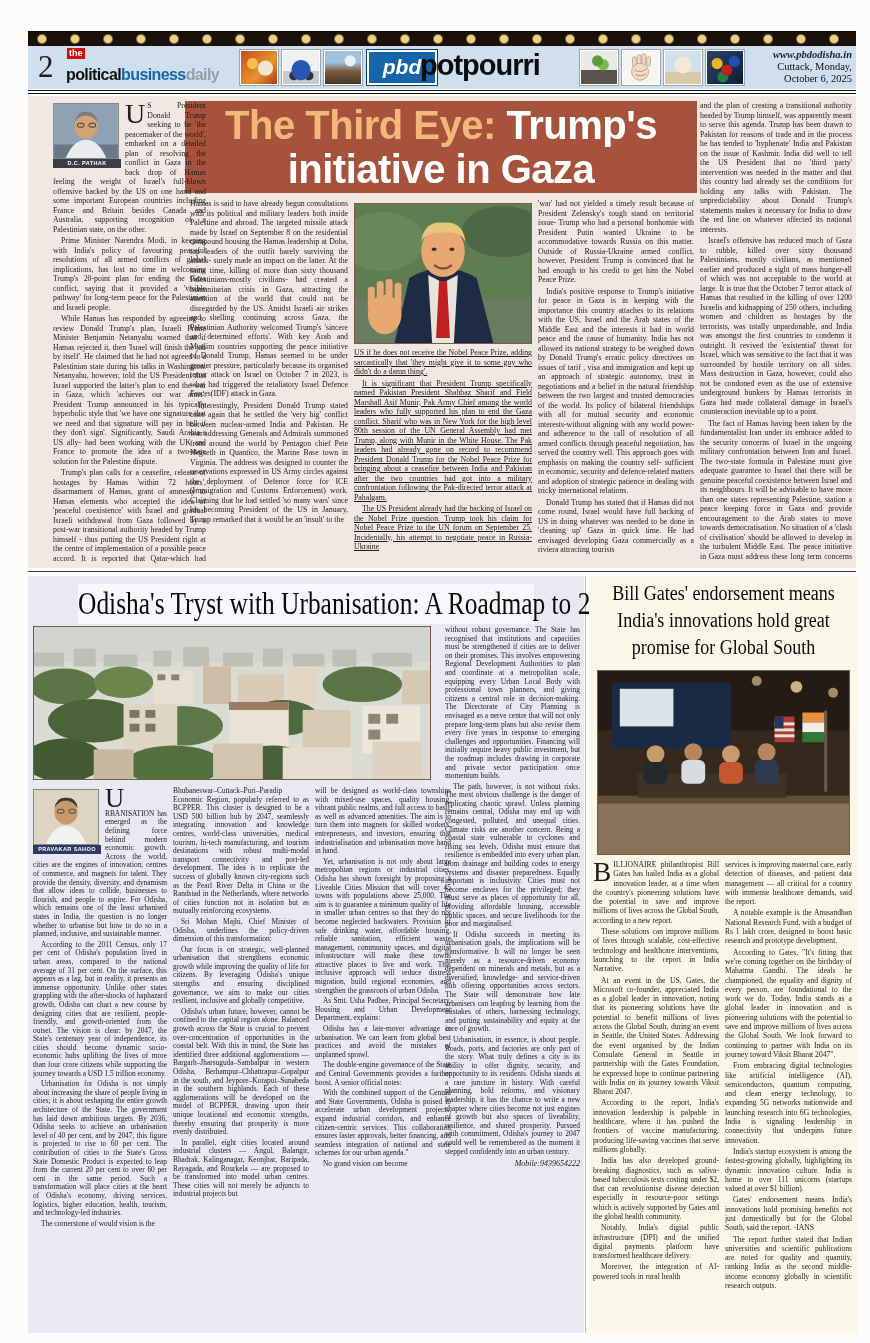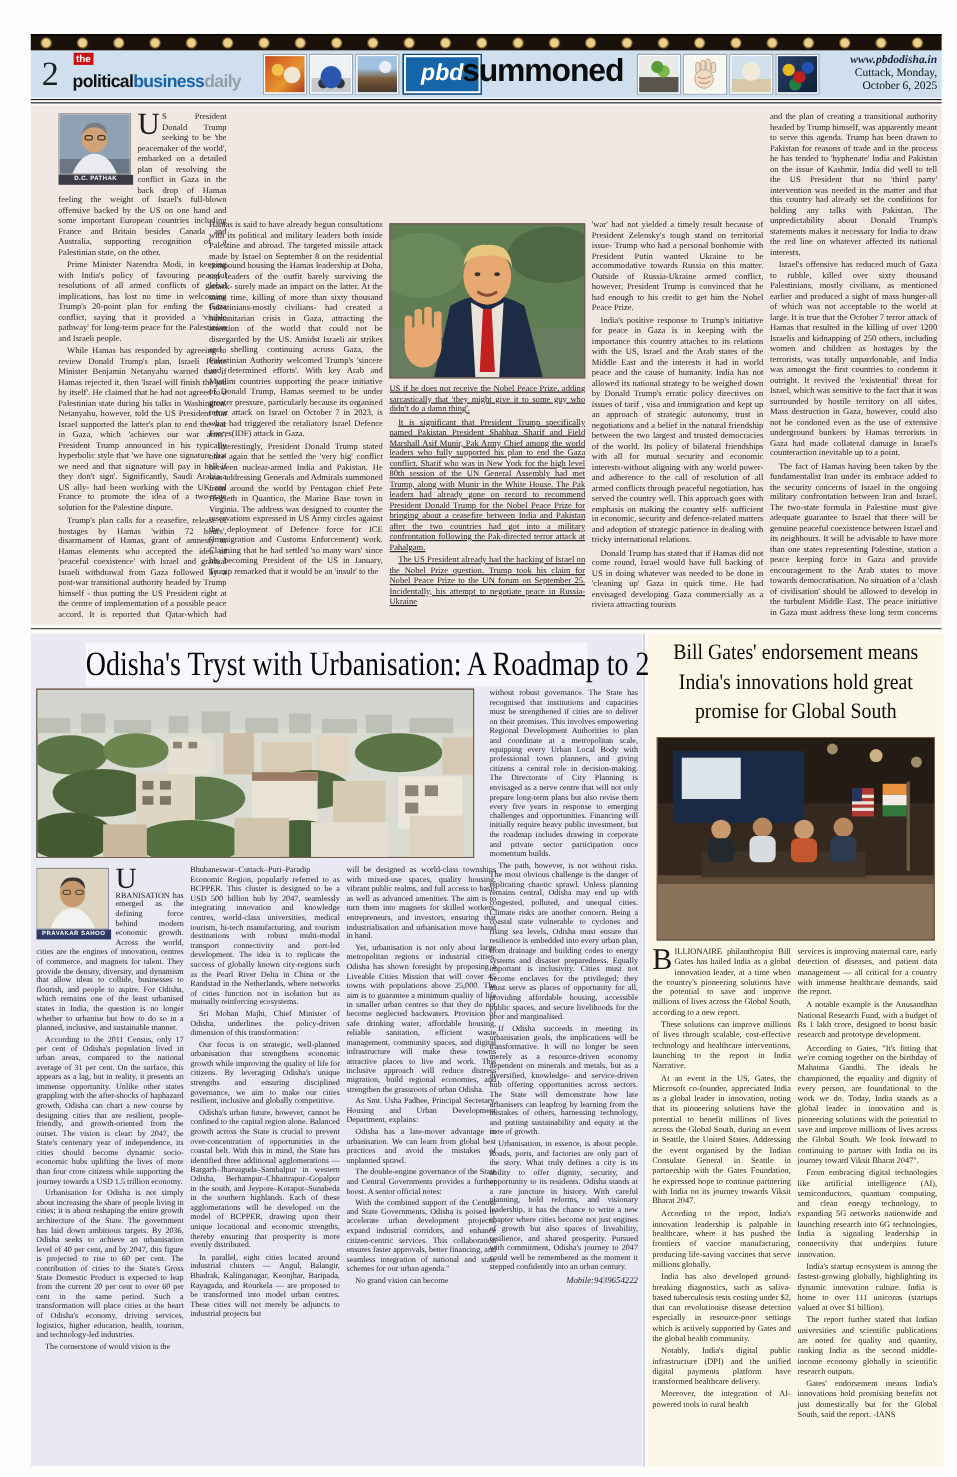--- a/index.html
+++ b/index.html
@@ -106,21 +106,21 @@
     <div class="abs np-logo">
       <span class="the">the</span>
       <span class="words">
         <span class="w-political">political</span><span class="w-business">business</span><span class="w-daily">daily</span>
       </span>
     </div>
     <div class="thumb th-dancers"></div>
     <div class="thumb th-moto"></div>
     <div class="thumb th-mountain"></div>
     <div class="pbd-box">pbd</div>
-    <div class="abs potpourri">summoned</div>
+    <div class="abs potpourri">potpourri</div>
     <div class="thumb th-plant"></div>
     <div class="thumb th-palm">
       <svg viewBox="0 0 36 35" width="36" height="33">
         <g fill="#eedcc6" stroke="#b09a80" stroke-width="0.8">
           <rect x="14" y="4" width="4" height="12" rx="2"></rect>
             <rect x="9" y="6" width="4" height="11" rx="2"></rect>
           <rect x="19" y="3" width="4" height="12" rx="2"></rect>
             <rect x="24" y="6" width="4" height="10" rx="2"></rect>
           <ellipse cx="17" cy="22" rx="9" ry="9"></ellipse>
         </g>
@@ -132,20 +132,24 @@
     <div class="abs dateline">
       <div class="website">www.pbdodisha.in</div>
       <div class="dl">Cuttack, Monday,</div>
       <div class="dl">October 6, 2025</div>
     </div>
   </div>
   <div class="abs double-rule"></div>
 
   <div class="abs trump-section">
 
+    <div class="abs banner">
+      <div><span class="accent">The Third Eye:</span> <span>Trump's</span></div>
+      <div>initiative in Gaza</div>
+    </div>
 
     <div class="abs col t-body" style="left:3px; top:5px; width:153px; height:462px;margin-left:22px;">
       <div class="author-box">
         <svg viewBox="0 0 66 56">
           <rect width="66" height="56" fill="#8fa2b4"></rect>
           <rect y="42" width="66" height="14" fill="#6b7786"></rect>
           <path d="M12 56 Q20 37 33 37 Q46 37 54 56Z" fill="#e9ebee"></path>
           <ellipse cx="33" cy="23" rx="12" ry="13" fill="#d2a278"></ellipse>
           <path d="M21 19 Q24 7 33 8 Q43 7 45 19 Q40 12 33 12 Q25 12 21 19Z" fill="#7a7d80"></path>
           <rect x="24" y="20" width="7" height="4" rx="2" fill="none" stroke="#333" stroke-width="1"></rect>
@@ -379,19 +383,19 @@
         </div>
     </div>
 
     <div class="abs col g-body" style="left:136px; top:284px; width:127px; height:470px;">
       <div>
           <p>services is improving maternal care, early detection of diseases, and patient data management — all critical for a country with immense healthcare demands, said the report.</p>
           <p>A notable example is the Anusandhan National Research Fund, with a budget of Rs 1 lakh crore, designed to boost basic research and prototype development.</p>
           <p>According to Gates, "It's fitting that we're coming together on the birthday of Mahatma Gandhi. The ideals he championed, the equality and dignity of every person, are foundational to the work we do. Today, India stands as a global leader in innovation and is pioneering solutions with the potential to save and improve millions of lives across the Global South. We look forward to continuing to partner with India on its journey toward Viksit Bharat 2047".</p>
           <p>From embracing digital technologies like artificial intelligence (AI), semiconductors, quantum computing, and clean energy technology, to expanding 5G networks nationwide and launching research into 6G technologies, India is signaling leadership in connectivity that underpins future innovation.</p>
           <p>India's startup ecosystem is among the fastest-growing globally, highlighting its dynamic innovation culture. India is home to over 111 unicorns (startups valued at over $1 billion).</p>
+          <p>Gates' endorsement means India's innovations hold promising benefits not just domestically but for the Global South, said the report. -IANS</p>
           <p>The report further stated that Indian universities and scientific publications are noted for quality and quantity, ranking India as the second middle-income economy globally in scientific research outputs.</p>
-          <p>Gates' endorsement means India's innovations hold promising benefits not just domestically but for the Global South, said the report. -IANS</p>
         </div>
     </div>
   </div>
 
 </div>
 
 </body></html>

